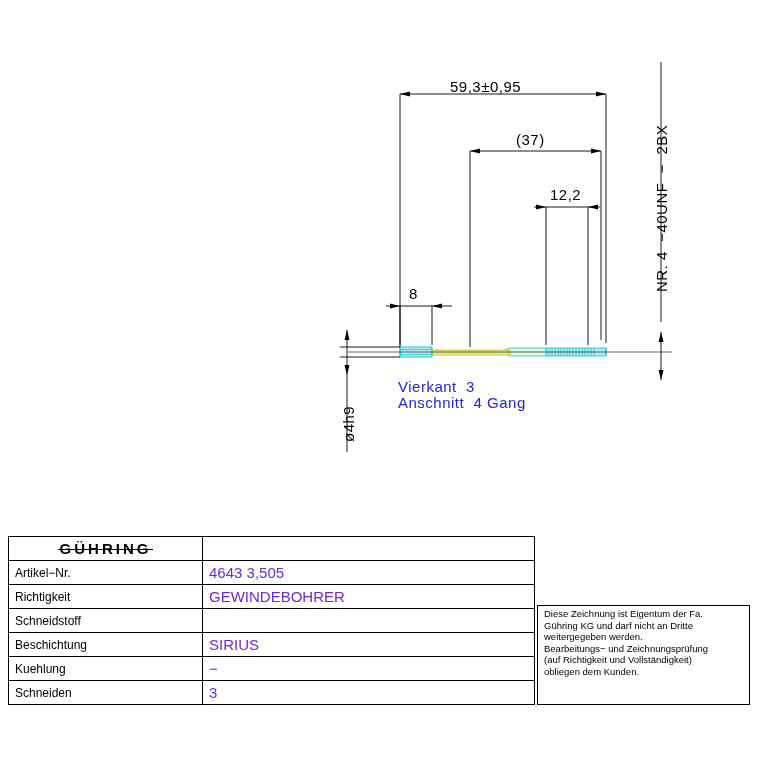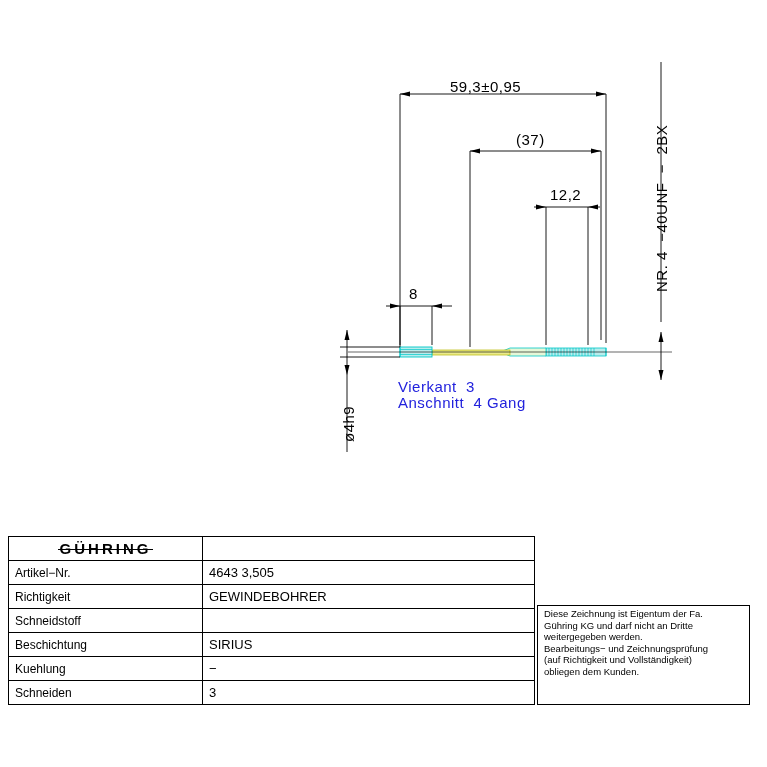--- a/index.html
+++ b/index.html
@@ -65,22 +65,22 @@
     font-size: 12px;
     color: #000;
   }
   .tbl-c2 {
     flex: 1;
     height: 100%;
     display: flex;
     align-items: center;
     box-sizing: border-box;
     padding-left: 6px;
-    font-size: 13px;
-    color: #000000;
+    font-size: 15px;
+    color: #6d28d9;
   }
   .logo-row { height: 23px; }
   .logo-cell {
     width: 194px;
     height: 100%;
     border-right: 1.3px solid #000;
     display: flex;
     align-items: center;
     justify-content: center;
     box-sizing: border-box;

